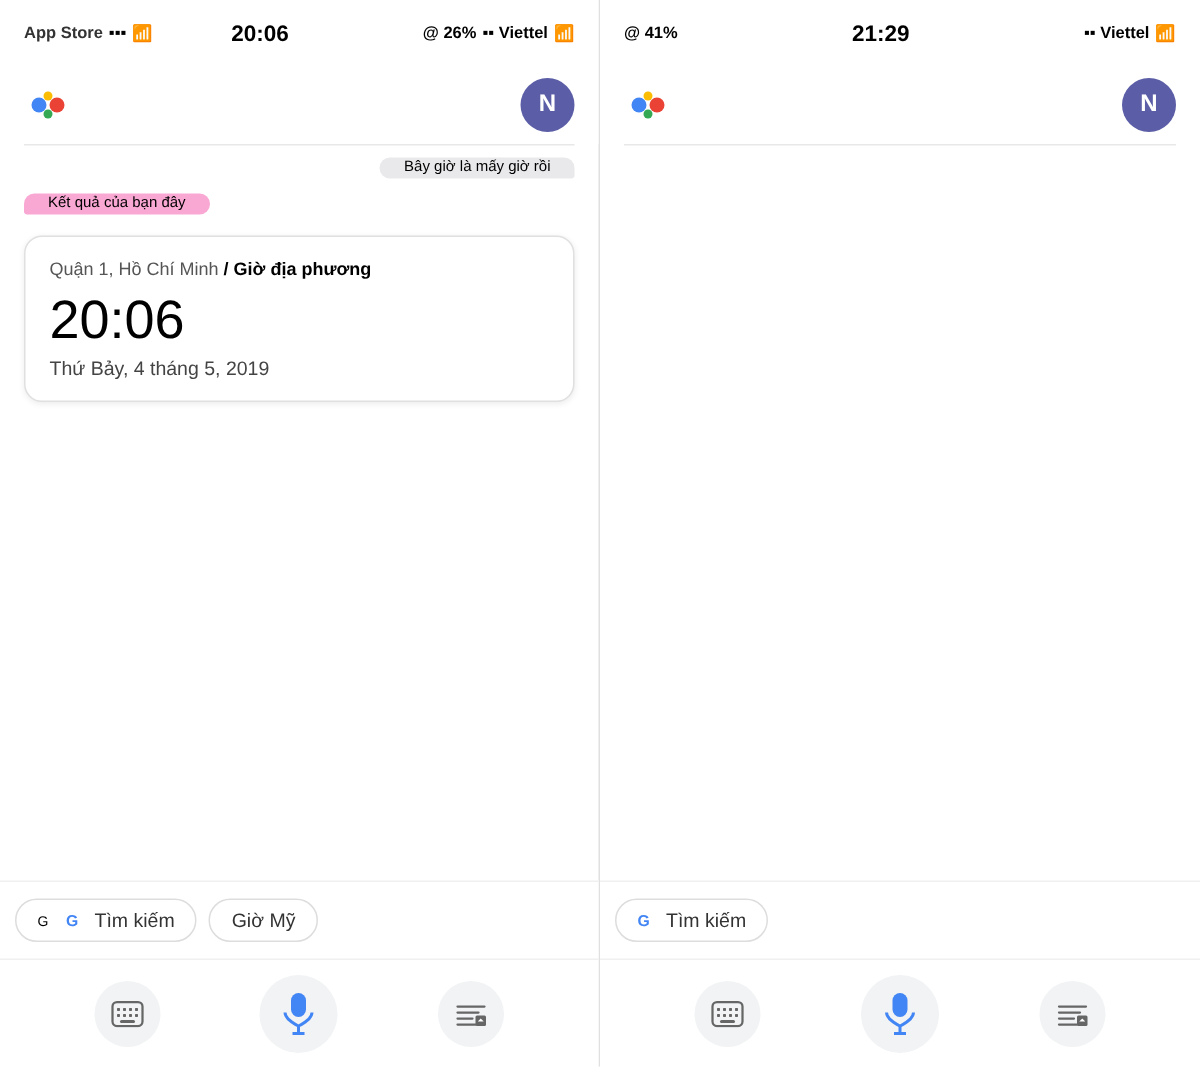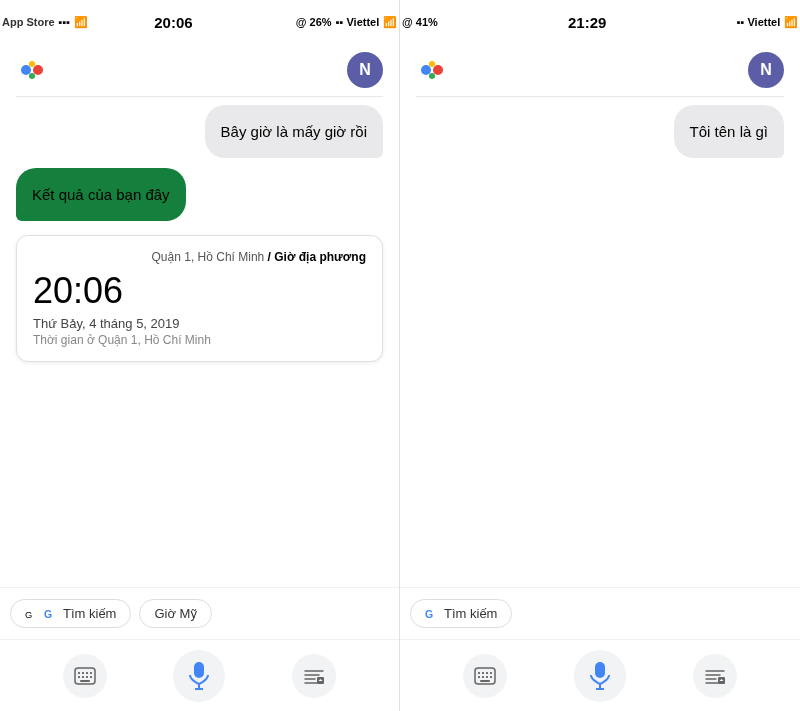--- a/index.html
+++ b/index.html
@@ -20,21 +20,21 @@
       background: #fff;
       border-right: 1px solid #e0e0e0;
       position: relative;
     }
 
     .status-bar {
       height: 44px;
       display: flex;
       align-items: center;
       justify-content: space-between;
-      padding: 0 2px;
+      padding: 0 16px;
       font-size: 12px;
       font-weight: 600;
       background: #fff;
       flex-shrink: 0;
     }
 
     .status-left { display: flex; align-items: center; gap: 4px; }
     .status-center { font-size: 15px; font-weight: 600; }
     .status-right { display: flex; align-items: center; gap: 4px; font-size: 12px; }
 
@@ -80,53 +80,52 @@
 
     .bubble-row {
       display: flex;
       width: 100%;
     }
 
     .bubble-row.user { justify-content: flex-end; }
     .bubble-row.assistant { justify-content: flex-start; }
 
     .bubble {
-      padding: 16px 16px;
+      padding: 0 16px;
       border-radius: 20px;
-      font-size: 15px;
+      font-size: 10px;
       line-height: 1.4;
       max-width: 80%;
     }
 
     .bubble.user-bubble {
       background: #e9e9eb;
       color: #000;
       border-bottom-right-radius: 6px;
     }
 
     .bubble.assistant-bubble {
-      background: #15803d;
+      background: #f9a8d4;
       color: #000;
       border-bottom-left-radius: 6px;
     }
 
     .result-card {
       background: #fff;
       border: 1px solid #e0e0e0;
       border-radius: 12px;
       padding: 14px 16px;
       margin: 4px 0;
       box-shadow: 0 1px 4px rgba(0,0,0,0.08);
     }
 
     .result-card .location-label {
       font-size: 12px;
       color: #555;
       margin-bottom: 6px;
-      text-align: right;
     }
 
     .result-card .location-label strong {
       color: #000;
       font-weight: 600;
     }
 
     .result-card .time-big {
       font-size: 36px;
       font-weight: 300;
@@ -255,21 +254,20 @@
     <div class="bubble-row assistant">
       <div class="bubble assistant-bubble">Kết quả của bạn đây</div>
     </div>
 
     <div class="result-card">
       <div class="location-label">
         <span>Quận 1, Hồ Chí Minh</span><strong> / Giờ địa phương</strong>
       </div>
       <div class="time-big">20:06</div>
       <div class="date-line">Thứ Bảy, 4 tháng 5, 2019</div>
-      <div class="sub-line">Thời gian ở Quận 1, Hồ Chí Minh</div>
     </div>
 
   </div>
 
   <div class="suggestions-bar">
     <div class="suggestion-chip">
       <svg width="14" height="14" viewBox="0 0 24 24">
           <text y="18" font-size="16">G</text>
         </svg>
       <svg width="14" height="14" viewBox="0 0 20 20" style="flex-shrink:0">
@@ -337,23 +335,20 @@
         <circle cx="16" cy="22" r="3" fill="#34A853"></circle>
       </svg>
     </div>
     <div class="user-avatar">N</div>
   </div>
 
   <div class="divider-line"></div>
 
   <div class="chat-area">
 
-    <div class="bubble-row user">
-      <div class="bubble user-bubble">Tôi tên là gì</div>
-    </div>
 
 
 
   </div>
 
   <div class="suggestions-bar">
     <div class="suggestion-chip">
       <svg width="14" height="14" viewBox="0 0 20 20" style="flex-shrink:0">
         <text y="15" font-size="15" fill="#4285F4" font-weight="bold">G</text>
       </svg>

